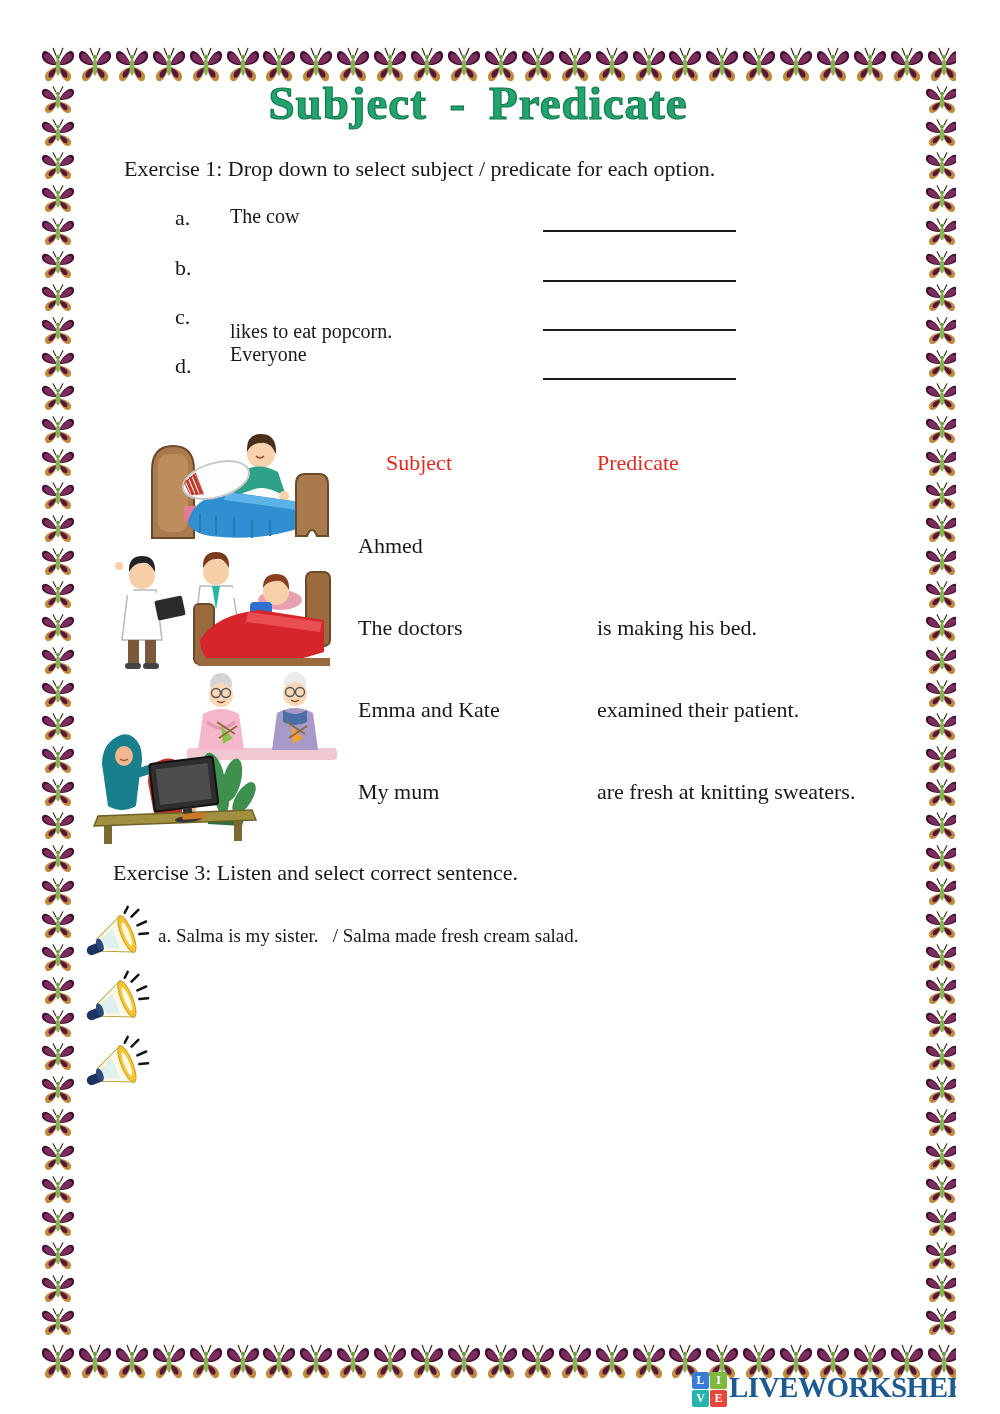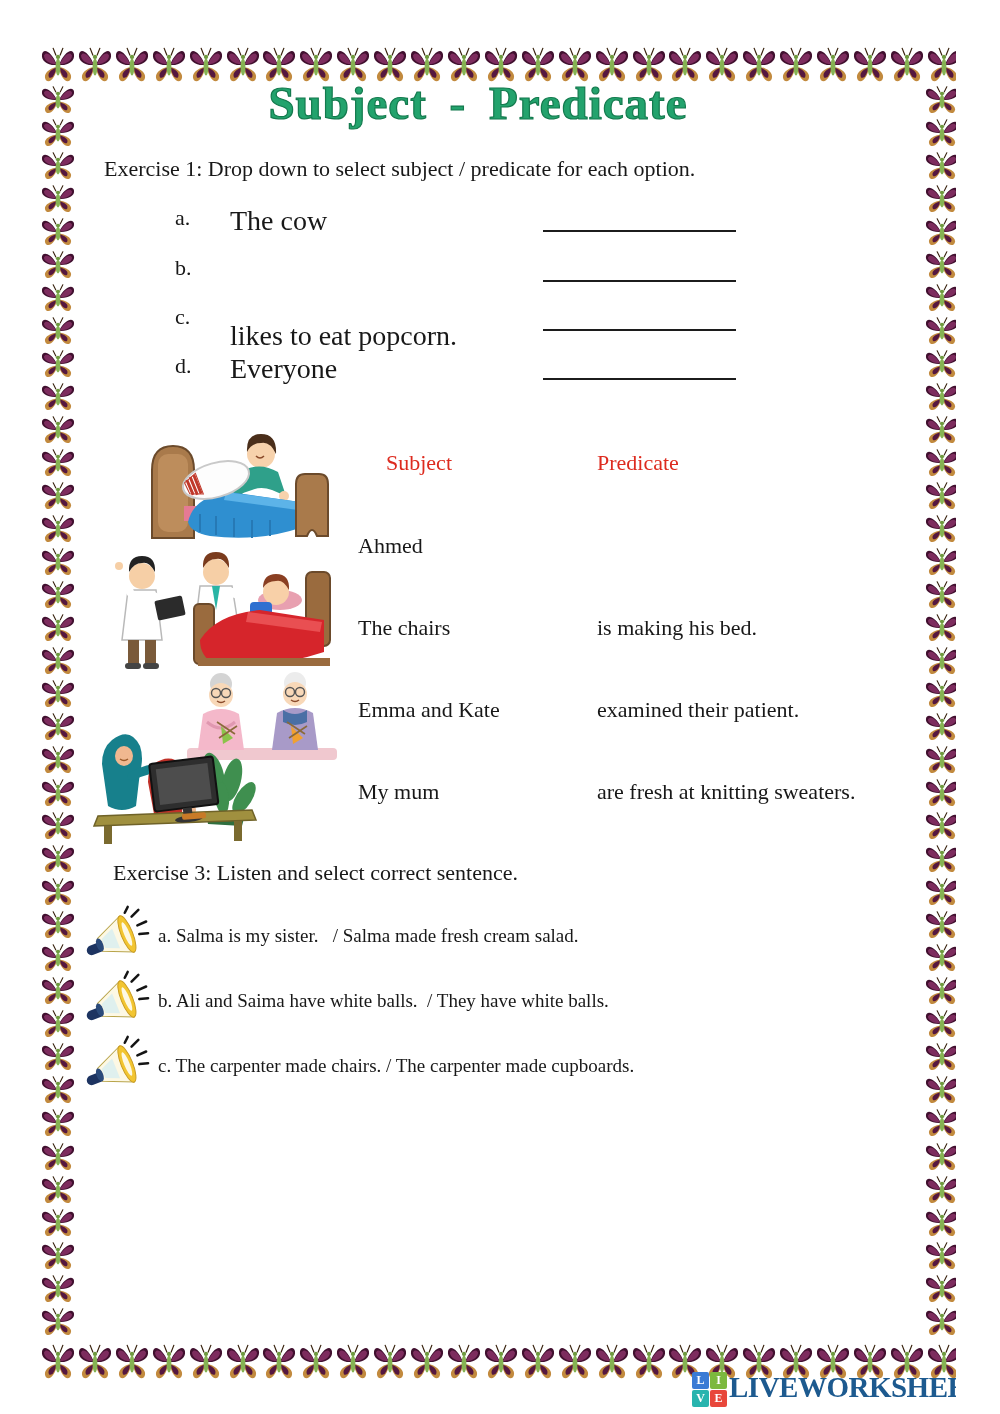--- a/index.html
+++ b/index.html
@@ -17,21 +17,21 @@
   .bf-col svg.bf{width:36px;height:32px;}
 
   
   .title{position:absolute;left:0;top:76px;width:100%;text-align:center;
          font-size:47px;font-weight:bold;letter-spacing:1px;word-spacing:10px;
          color:var(--title-green,#23a36d);-webkit-text-stroke:1.2px var(--title-outline,#147a4e);}
 
   
   .htext{position:absolute;font-size:22px;line-height:26px;white-space:nowrap;}
   .letter{position:absolute;font-size:22px;}
-  .itemtext{position:absolute;font-size:28px;white-space:nowrap;}
+  .itemtext{position:absolute;font-size:20px;white-space:nowrap;}
   .blank{position:absolute;width:193px;height:24px;border-bottom:2px solid #1c1c1c;cursor:pointer;}
   .red{color:var(--heading-red,#dd2b1f);}
   .cell{position:absolute;font-size:22px;white-space:nowrap;cursor:pointer;}
   .ex3-text{position:absolute;font-size:19px;white-space:pre-wrap;}
 
   
   .illus{position:absolute;}
 
   
   .audio-btn{position:absolute;width:66px;height:66px;background:none;border:none;padding:0;cursor:pointer;}
@@ -467,35 +467,35 @@
       <svg class="bf" viewBox="0 0 36 42" preserveAspectRatio="none">
         <use href="#bf-sym"></use>
       </svg>
       <svg class="bf" viewBox="0 0 36 42" preserveAspectRatio="none">
         <use href="#bf-sym"></use>
       </svg>
     </div>
 
   <div class="title">Subject - Predicate</div>
 
-  <div class="htext" style="left:104px;top:156px;">Exercise 1: Drop down to select subject / predicate for each option.</div>
+  <div class="htext" style="left:124px;top:156px;">Exercise 1: Drop down to select subject / predicate for each option.</div>
 
   <div class="letter" style="left:175px;top:205px;">a.</div>
   <div class="itemtext" style="left:230px;top:205px;">The cow</div>
   <div class="blank" style="left:543px;top:206px;"></div>
 
   <div class="letter" style="left:175px;top:255px;">b.</div>
   <div class="blank" style="left:543px;top:256px;"></div>
 
   <div class="letter" style="left:175px;top:304px;">c.</div>
   <div class="itemtext" style="left:230px;top:304px;margin-top:16px;">likes to eat popcorn.</div>
   <div class="blank" style="left:543px;top:305px;"></div>
 
   <div class="letter" style="left:175px;top:353px;">d.</div>
-  <div class="itemtext" style="left:230px;top:353px;">Everyone</div>
+  <div class="itemtext" style="left:230px;top:343px;">Everyone</div>
   <div class="blank" style="left:543px;top:354px;"></div>
 
 
   <svg class="illus" style="left:138px;top:428px;" width="198" height="114" viewBox="0 0 198 114">
     <path d="M14 110 V42 Q14 18 35 18 Q56 18 56 42 V110 Z" fill="#a97a4b" stroke="#6b4a2b" stroke-width="2"></path>
     <rect x="20" y="26" width="30" height="78" rx="10" fill="#bd8d5c"></rect>
     <circle cx="123" cy="26" r="14" fill="#f7d2ac"></circle>
     <path d="M109 24 Q108 6 123 6 Q139 6 138 26 Q132 13 123 15 Q113 15 109 24 Z" fill="#4a2e1a"></path>
     <path d="M118 28 q4 4 8 0" stroke="#8a4a2a" stroke-width="1.5" fill="none"></path>
     <path d="M106 42 Q123 34 140 44 L148 68 L134 62 Q123 58 114 62 L102 66 Z" fill="#2fa08a"></path>
@@ -597,21 +597,21 @@
       <ellipse cx="99" cy="105" rx="14" ry="3.5" fill="#333"></ellipse>
     </g>
     <rect x="96" y="99" width="24" height="6" rx="2" transform="rotate(-4 108 102)" fill="#c87a28"></rect>
   </svg>
 
   <div class="htext red" style="left:358px;top:450px;margin-left:28px;">Subject</div>
   <div class="htext red" style="left:597px;top:450px;">Predicate</div>
 
   <div class="cell" style="left:358px;top:533px;">Ahmed</div>
 
-  <div class="cell" style="left:358px;top:615px;">The chairs</div>
+  <div class="cell" style="left:358px;top:615px;">The doctors</div>
   <div class="cell" style="left:597px;top:615px;">is making his bed.</div>
 
   <div class="cell" style="left:358px;top:697px;">Emma and Kate</div>
   <div class="cell" style="left:597px;top:697px;">examined their patient.</div>
 
   <div class="cell" style="left:358px;top:779px;">My mum</div>
   <div class="cell" style="left:597px;top:779px;">are fresh at knitting sweaters.</div>
 
   <div class="htext" style="left:113px;top:860px;">Exercise 3: Listen and select correct sentence.</div>
 
@@ -620,28 +620,26 @@
         <use href="#mega-sym"></use>
       </svg>
   </button>
   <div class="ex3-text" style="left:158px;top:925px;">a. Salma is my sister.   / Salma made fresh cream salad.</div>
 
   <button class="audio-btn" style="left:84px;top:970px;">
     <svg viewBox="0 0 68 68">
         <use href="#mega-sym"></use>
       </svg>
   </button>
-  <div class="ex3-text" style="left:158px;top:990px;">b. Ali and Saima have white balls.  / They have white balls.</div>
 
   <button class="audio-btn" style="left:84px;top:1035px;">
     <svg viewBox="0 0 68 68">
         <use href="#mega-sym"></use>
       </svg>
   </button>
-  <div class="ex3-text" style="left:158px;top:1055px;">c. The carpenter made chairs. / The carpenter made cupboards.</div>
 
   <div class="logo-squares" id="logo-squares">
       <div class="sq" style="background: rgb(58, 123, 213);">L</div>
       <div class="sq" style="background: rgb(124, 185, 62);">I</div>
       <div class="sq" style="background: rgb(40, 180, 174);">V</div>
       <div class="sq" style="background: rgb(232, 71, 59);">E</div>
     </div>
   <div class="brand">LIVEWORKSHEETS</div>
 
 </div>

